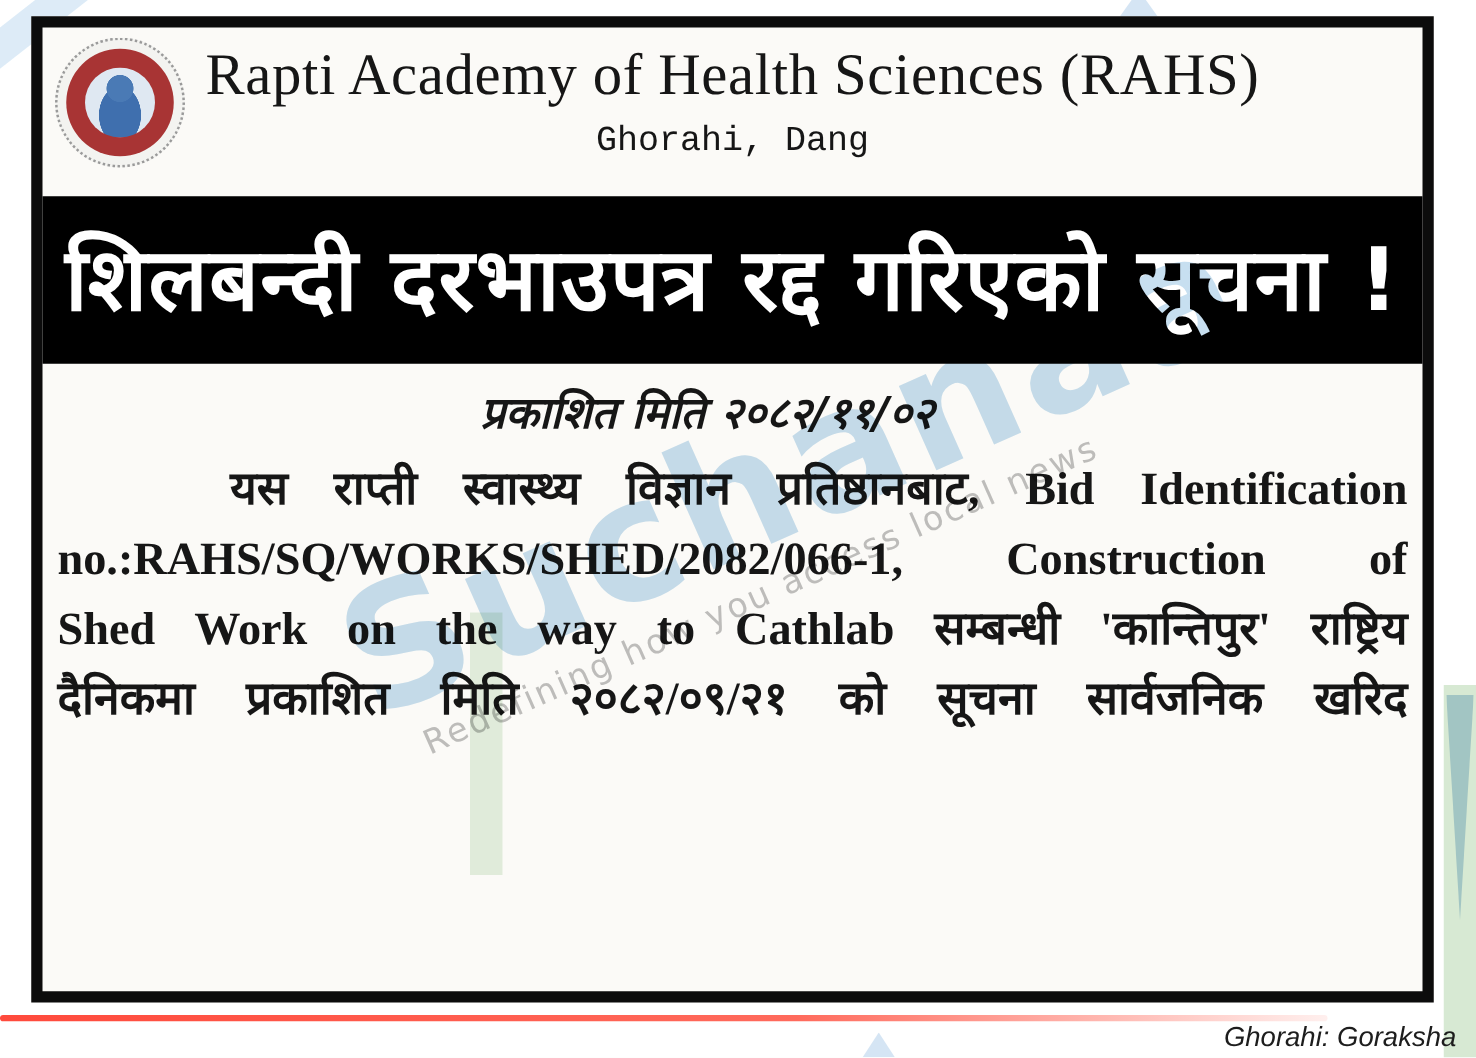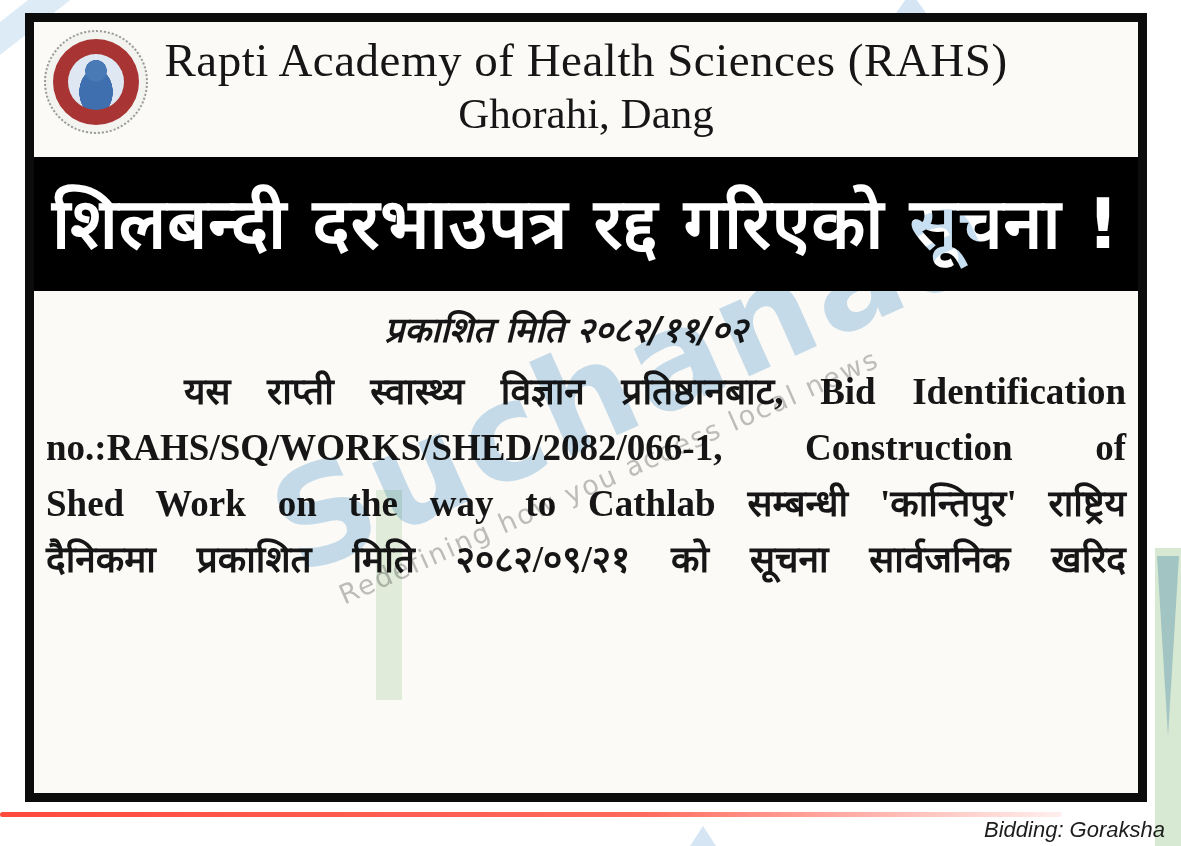--- a/index.html
+++ b/index.html
@@ -40,21 +40,21 @@
     display:flex; align-items:center; justify-content:center;
   }
   .logo-core {
     width:56px; height:56px; border-radius:50%;
     background:
       radial-gradient(circle at 50% 30%, #4a7ab5 0 22%, rgba(0,0,0,0) 23%),
       radial-gradient(ellipse at 50% 68%, #3f6fae 0 42%, rgba(0,0,0,0) 43%),
       #dfe8f2;
   }
   .org-name  { font-size:47px; line-height:56px; letter-spacing:.5px; white-space:nowrap; }
-  .org-loc   { font-size:43px; line-height:52px; }
+  .org-loc   { font-size:28px; line-height:52px;font-family:Liberation Mono, monospace; }
 
   .banner {
     background:#000; margin:3px 0 4px; padding:16px 8px 22px; text-align:center;
   }
   .banner-title {
     color:#fff; font-family:"DejaVu Sans","Liberation Sans",sans-serif;
     font-size:70px; font-weight:700; letter-spacing:1px; white-space:nowrap;
   }
 
   .bodytext { padding:6px 12px 0; color:#161616; }
@@ -135,15 +135,15 @@
           </div>
       </div>
 
       <div class="wm wm-brand">Suchanaa</div>
       <div class="wm wm-tagline">Redefining how you access local news</div>
 
     </div>
   </div>
 
   <div class="red-line"></div>
-  <div class="source">Bidding: Goraksha</div>
+  <div class="source">Ghorahi: Goraksha</div>
 
 </div>
 
 </body></html>

